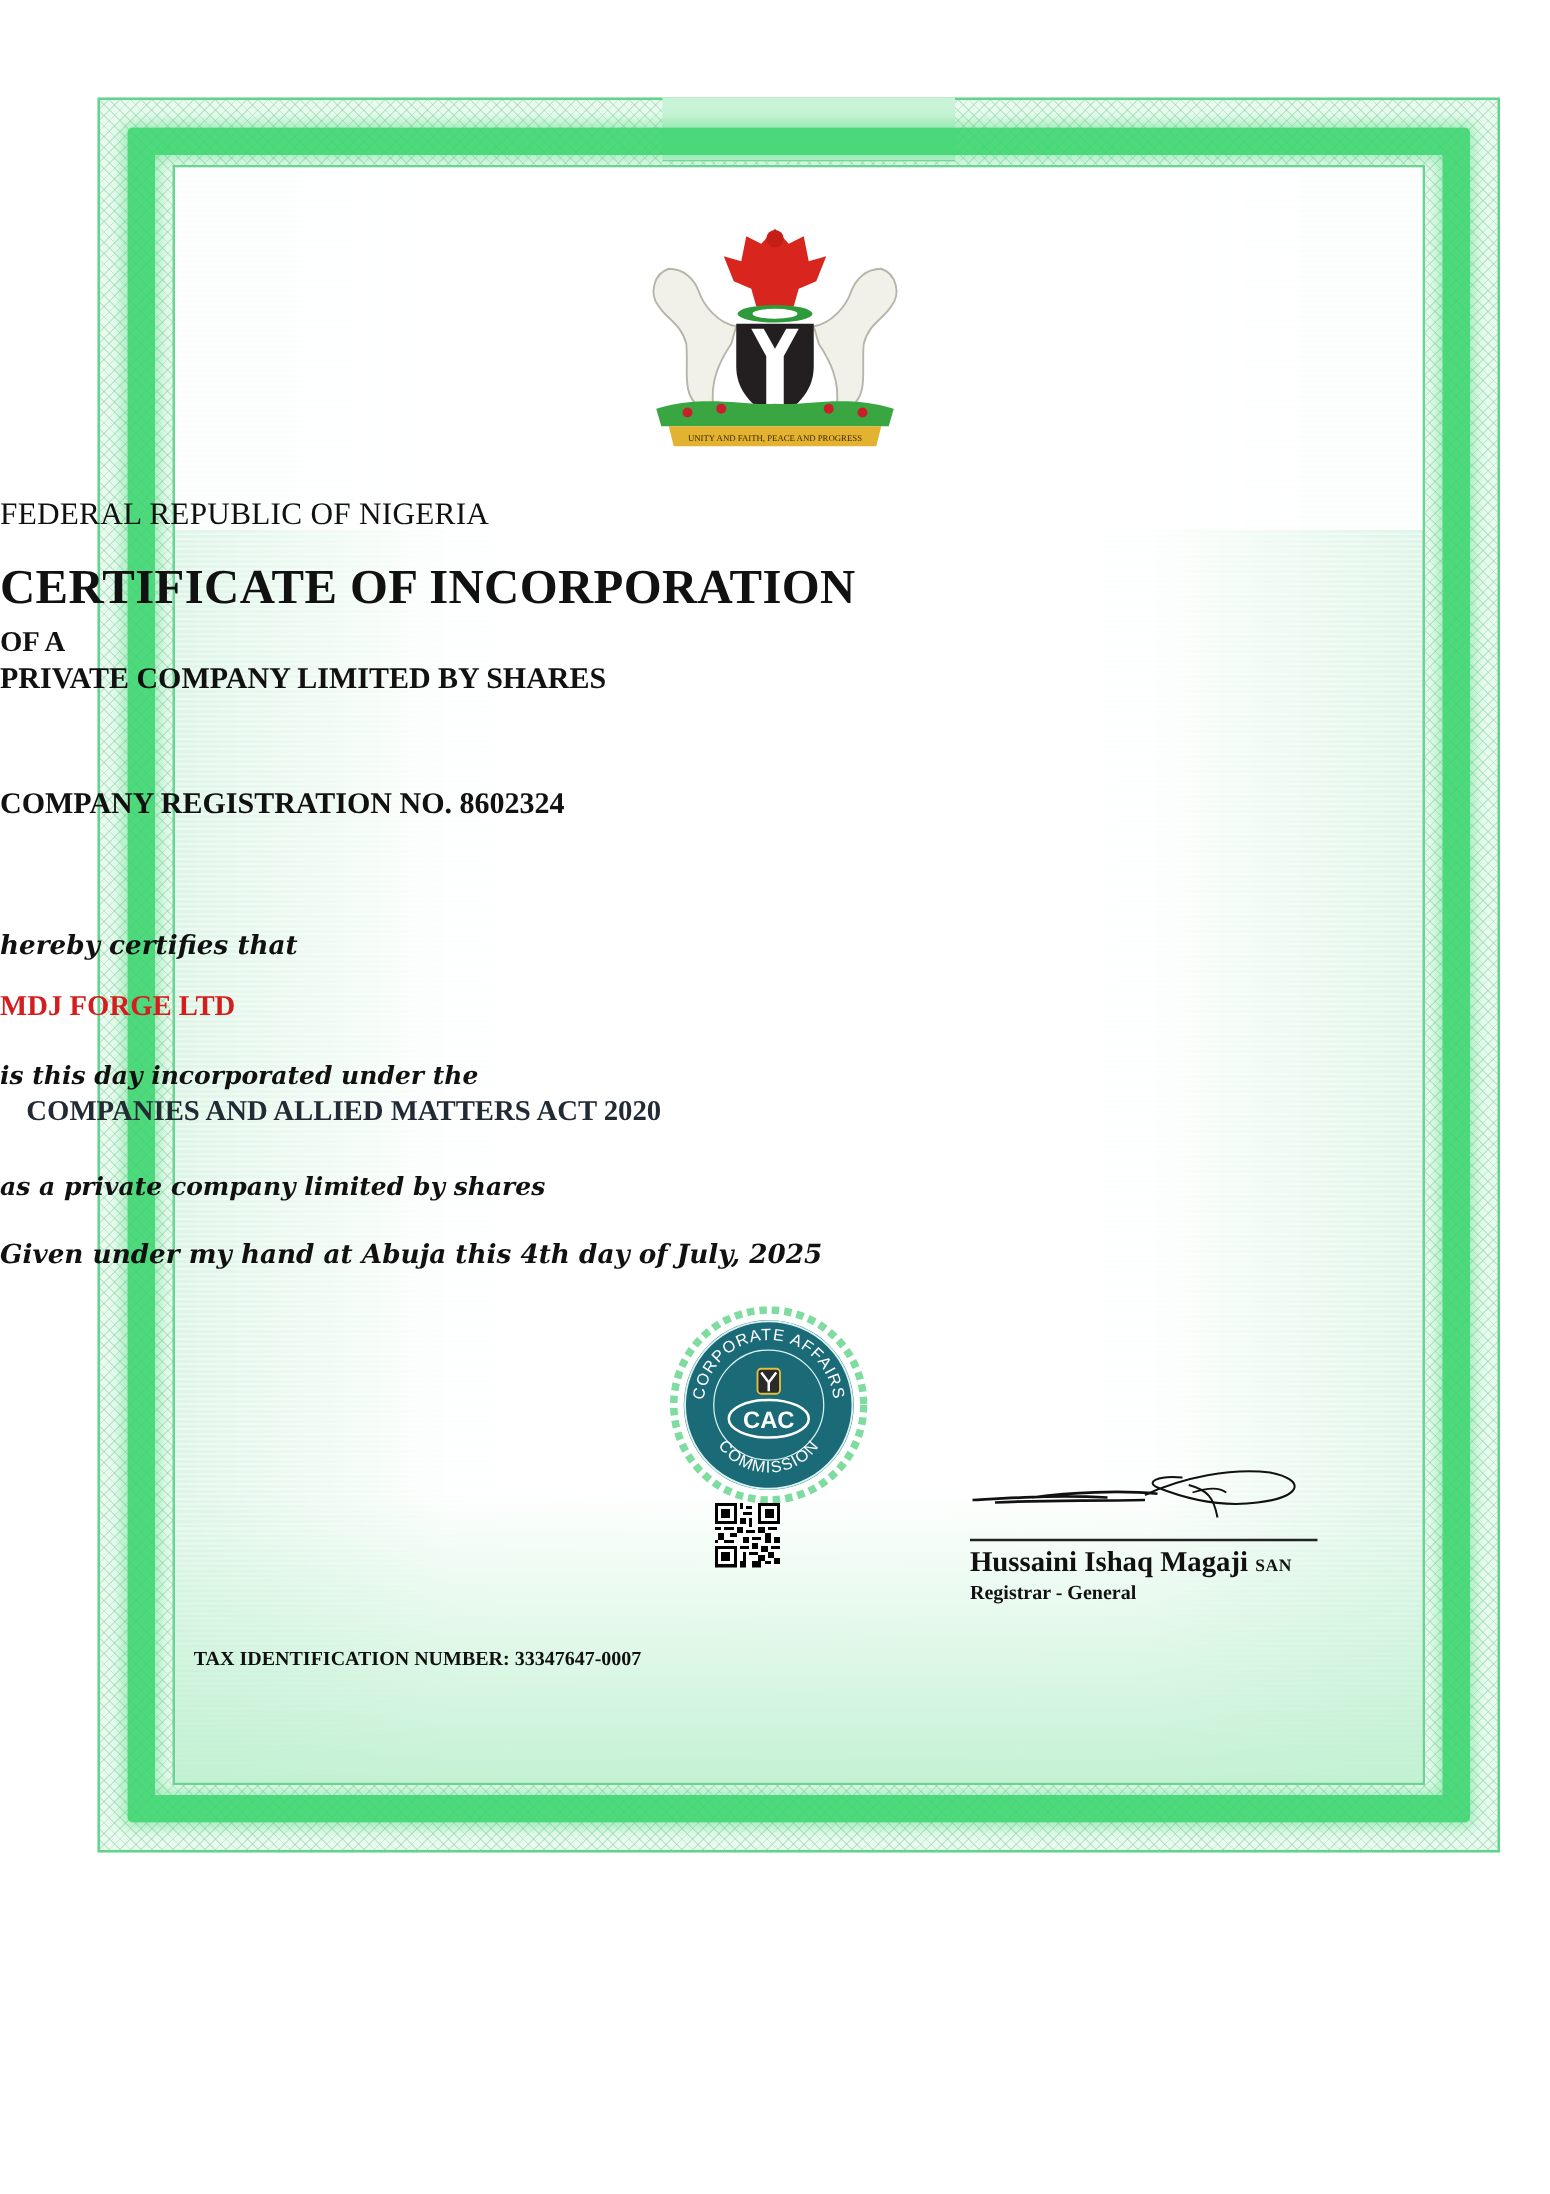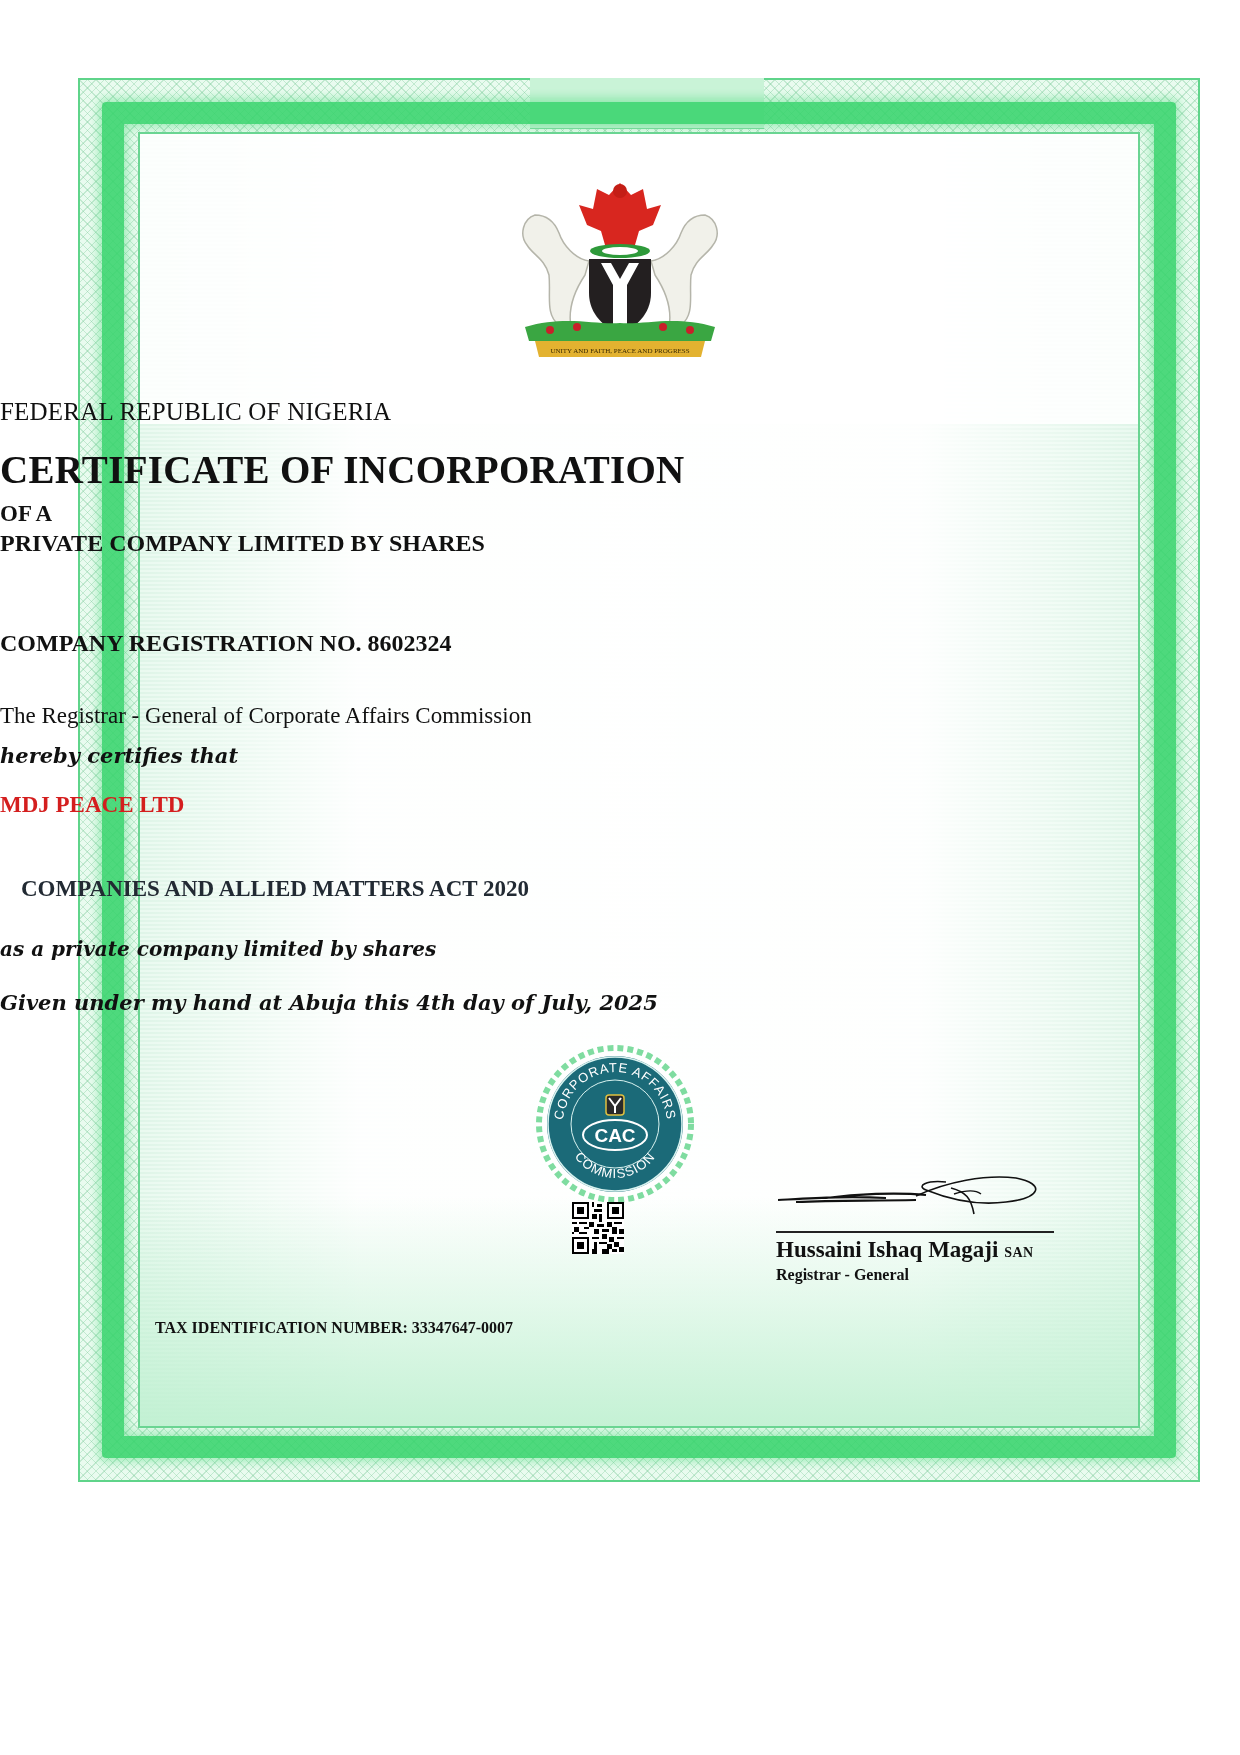--- a/index.html
+++ b/index.html
@@ -97,23 +97,23 @@
     <path d="M30 166 L200 166 L196 182 L34 182 Z" fill="#e3b230"></path>
     <text x="115" y="177.5" font-size="7" text-anchor="middle" fill="#3b2a00" font-family="Liberation Serif, serif">UNITY AND FAITH, PEACE AND PROGRESS</text>
   </svg>
 
   <div class="center t-republic">FEDERAL REPUBLIC OF NIGERIA</div>
   <div class="center t-title">CERTIFICATE OF INCORPORATION</div>
   <div class="center t-ofa">OF A</div>
   <div class="center t-private">PRIVATE COMPANY LIMITED BY SHARES</div>
 
   <div class="center t-regno">COMPANY REGISTRATION NO. 8602324</div>
-  <div class="center t-registrar">The Registrar - General of Corporate Affairs Commission</div>
   <div class="center t-hereby script">hereby certifies that</div>
-  <div class="center t-company">MDJ PEACE LTD</div>
+  <div class="center t-company">MDJ FORGE LTD</div>
+  <div class="center t-isthis script">is this day incorporated under the</div>
   <div class="center t-act">COMPANIES AND ALLIED MATTERS ACT 2020</div>
   <div class="center t-asa script">as a private company limited by shares</div>
   <div class="center t-given script">Given under my hand at Abuja this 4th day of July, 2025</div>
 
   <svg class="seal" viewBox="0 0 158 158">
     <defs>
       <path id="arcTop" d="M 27 79 A 52 52 0 0 1 131 79"></path>
       <path id="arcBot" d="M 30 84 A 49 49 0 0 0 128 84"></path>
     </defs>
     <circle cx="79" cy="79" r="76" fill="none" stroke="#7fdca0" stroke-width="6" stroke-dasharray="6 4"></circle>

